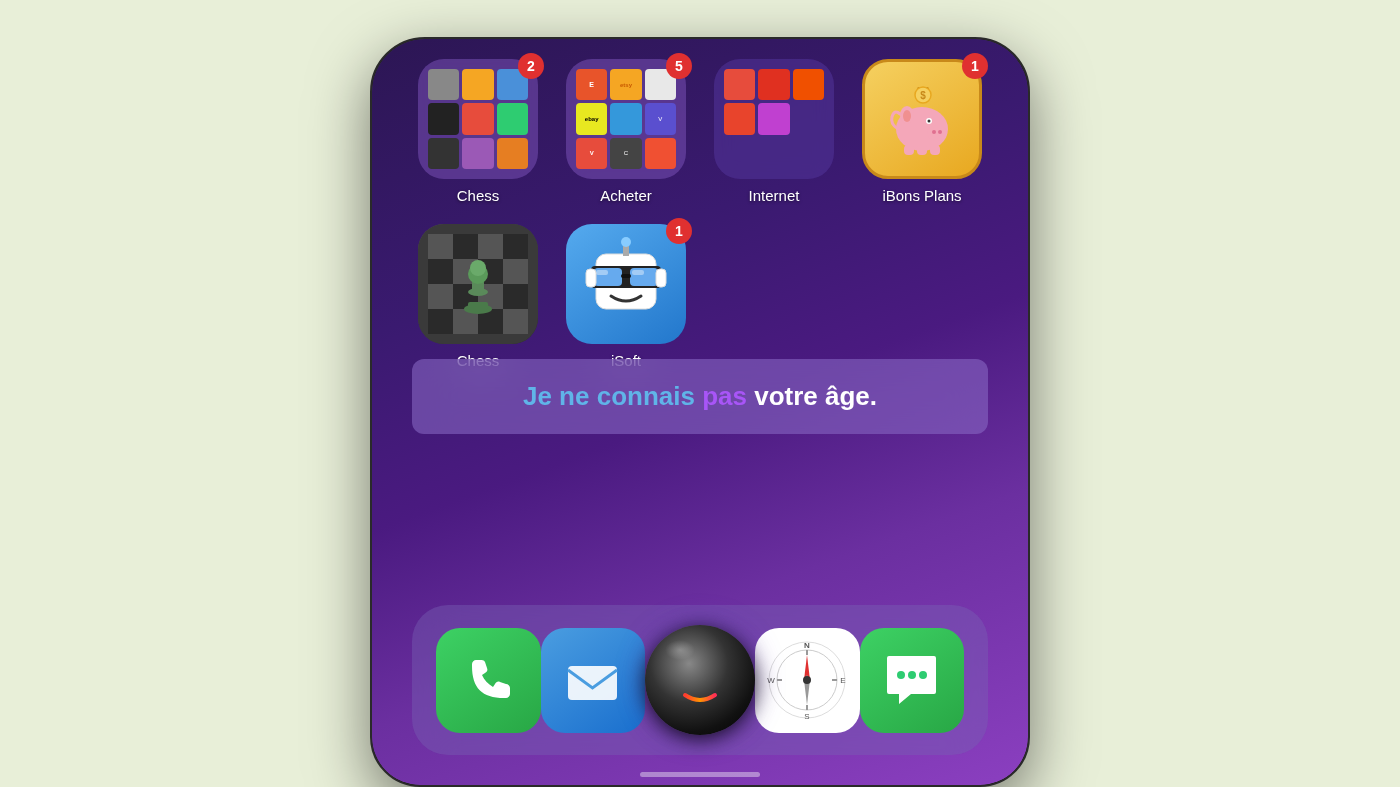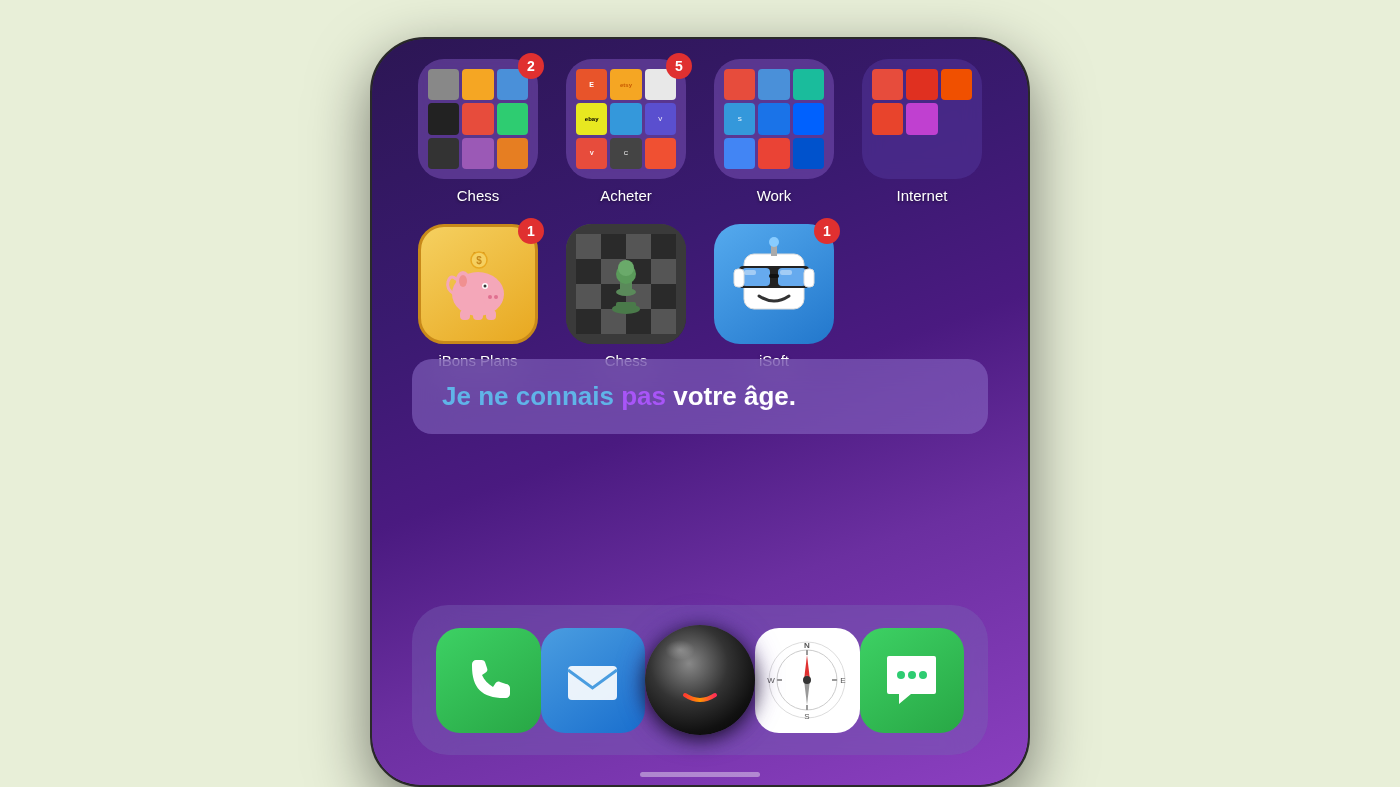--- a/index.html
+++ b/index.html
@@ -121,22 +121,23 @@
       text-align: center;
     }
 
     
     .siri-bar {
       position: absolute;
       top: 320px;
       left: 40px; right: 40px;
       background: rgba(140,110,200,0.55);
       backdrop-filter: blur(20px);
-      border-radius: 20px;
+      border-radius: 12px;
       padding: 22px 30px;
+      text-align: center;
     }
 
     .siri-text {
       font-size: 26px;
       font-weight: 400;
       color: #a855f7;
     }
 
     .siri-text .highlight {
       color: #60b4e8;
@@ -325,36 +326,20 @@
               <div class="mini-app" style="background:#5a4fcf; border-radius:4px; font-size:6px; color:white;">V</div>
               <div class="mini-app" style="background:#e74c3c; border-radius:4px; font-size:6px; color:white; font-weight:bold;">V</div>
               <div class="mini-app" style="background:#444; border-radius:4px; font-size:6px; color:white;">C</div>
               <div class="mini-app" style="background:#f05032; border-radius:4px;"></div>
             </div>
             <div class="badge">5</div>
           </div>
           <span class="app-label">Acheter</span>
         </div>
 
-        <div class="app-folder">
-          <div style="position:relative;">
-            <div class="folder-icon">
-              <div class="mini-app" style="background:#e74c3c; border-radius:4px;"></div>
-              <div class="mini-app" style="background:#4a90d9; border-radius:4px;"></div>
-              <div class="mini-app" style="background:#1abc9c; border-radius:4px;"></div>
-              <div class="mini-app" style="background:#3498db; border-radius:4px; font-size:6px; color:white;">S</div>
-              <div class="mini-app" style="background:#1a73e8; border-radius:4px;"></div>
-              <div class="mini-app" style="background:#0061fe; border-radius:4px;"></div>
-              <div class="mini-app" style="background:#4285f4; border-radius:4px;"></div>
-              <div class="mini-app" style="background:#ea4335; border-radius:4px;"></div>
-              <div class="mini-app" style="background:#0052cc; border-radius:4px;"></div>
-            </div>
-          </div>
-          <span class="app-label">Work</span>
-        </div>
 
 
         <div class="app-folder">
           <div style="position:relative;">
             <div class="folder-icon internet-folder">
               <div class="mini-app" style="background:#e74c3c; border-radius:4px;"></div>
               <div class="mini-app" style="background:#e03020; border-radius:4px;"></div>
               <div class="mini-app" style="background:#f05000; border-radius:4px;"></div>
               <div class="mini-app" style="background:#e8442c; border-radius:4px;"></div>
               <div class="mini-app" style="background:#c040d0; border-radius:4px;"></div>

